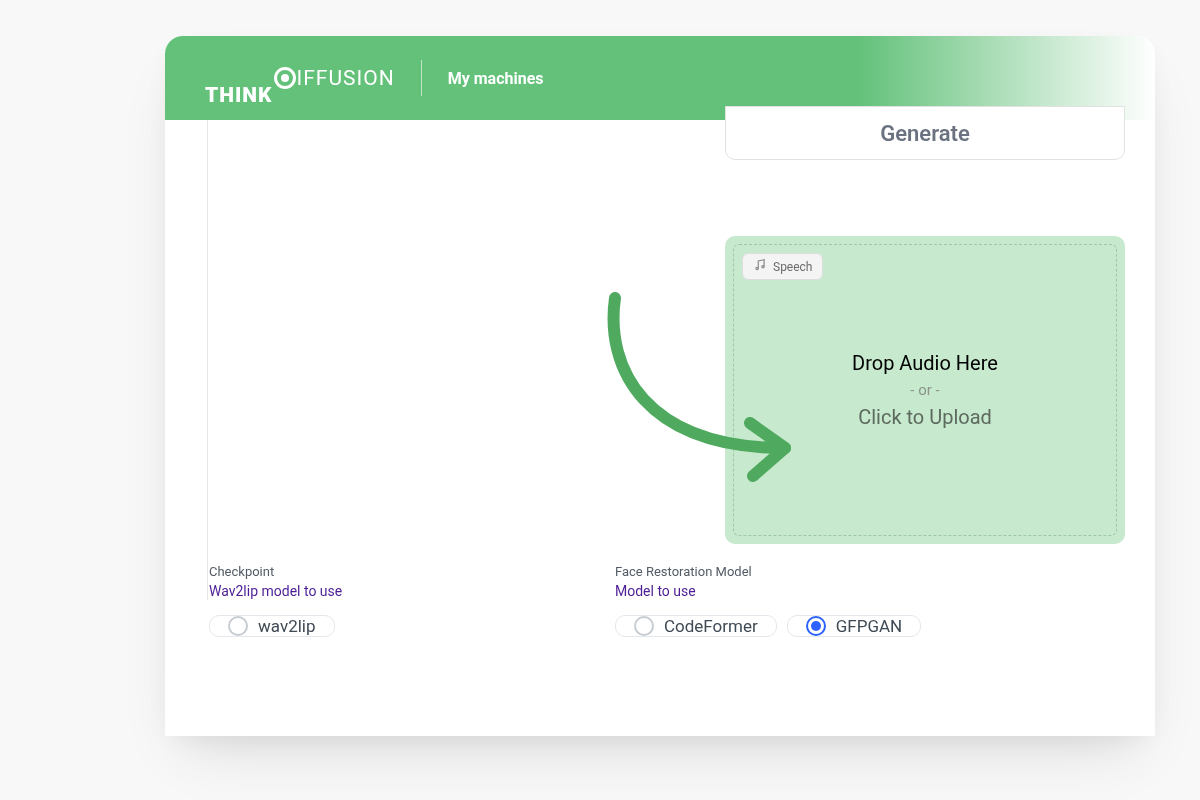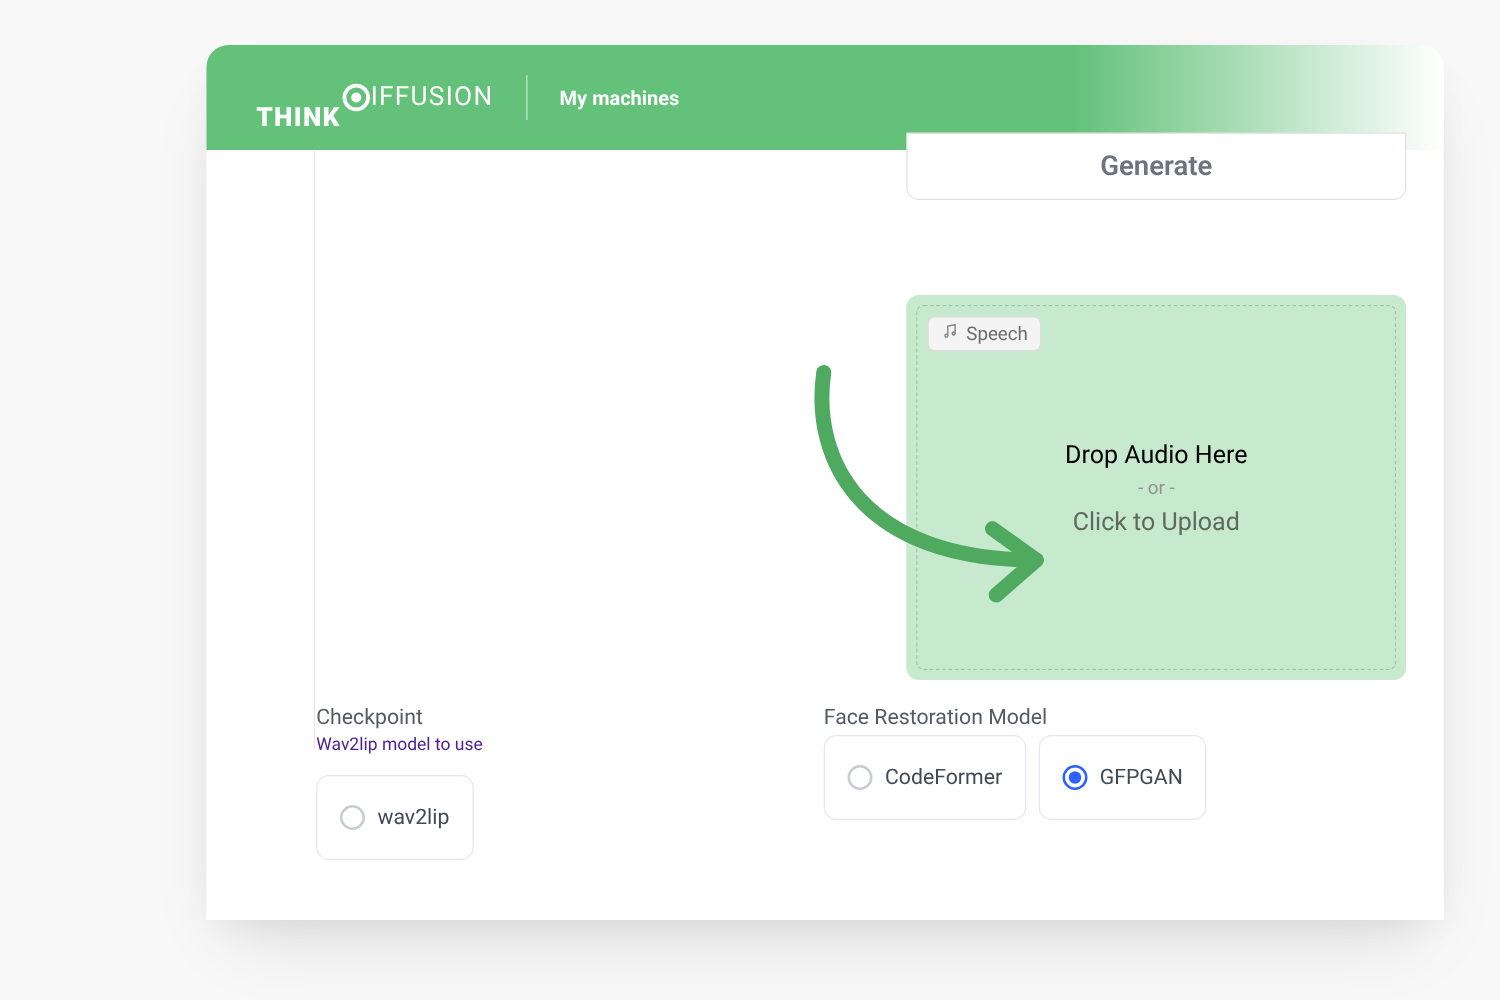--- a/index.html
+++ b/index.html
@@ -61,21 +61,20 @@
     background: rgba(255,255,255,0.6);
     margin: 0 26px;
   }
   .nav-title { font-size: 16px; font-weight: 700; }
   .content {
     position: relative;
     padding: 0 30px;
     height: calc(100% - 84px);
     display: flex;
     gap: 36px;
-    margin-left: 44px;
   }
   .left-col {
     width: 1px;
     border-left: 1px solid #e6e6e6;
     margin-left: 12px;
     height: 480px;
   }
   .generate-stub {
     position: absolute;
     right: 30px;
@@ -113,46 +112,46 @@
     justify-content: center;
     color: #5f6b63;
   }
   .speech-chip {
     position: absolute;
     top: 8px; left: 8px;
     background: #f4f4f4;
     border: 1px solid #ddd;
     border-radius: 6px;
     padding: 4px 10px;
-    font-size: 15px;
+    font-size: 12px;
     color: #6b6b6b;
     display: flex;
     align-items: center;
     gap: 6px;
   }
   .drop-main { font-size: 20px; color: #000000; }
   .drop-or   { font-size: 15px; color: #8a958c; margin: 6px 0; }
   .drop-click{ font-size: 20px; color: #5d6a60; }
 
   .group {
     position: absolute;
     top: 444px;
   }
   .group.left { left: 44px; }
   .group.right { left: 450px; }
-  .group-title { font-size: 17px; color: #535c66; margin-bottom: 4px; }
+  .group-title { font-size: 13px; color: #535c66; margin-bottom: 4px; }
   .group-sub   { font-size: 14px; color: #4c1d95; margin-bottom: 16px; }
   .radio-row { display: flex; gap: 10px; }
   .radio-pill {
     display: flex;
     align-items: center;
     gap: 10px;
     border: 1px solid #e4e7ec;
     border-radius: 10px;
-    padding: 23px 18px;
+    padding: 0 18px;
     font-size: 17px;
     color: #3f4a55;
     background: #fff;
     cursor: pointer;
   }
   .radio-dot {
     width: 20px; height: 20px;
     border: 2px solid #c7ccd3;
     border-radius: 50%;
     display: inline-block;
@@ -227,20 +226,21 @@
       <div class="radio-row">
         <div class="radio-pill">
           <span class="radio-dot"></span>
           <span>wav2lip</span>
         </div>
       </div>
     </div>
 
     <div class="group right">
       <div class="group-title">Face Restoration Model</div>
+      <div class="group-sub">Model to use</div>
       <div class="radio-row">
         <div class="radio-pill">
           <span class="radio-dot"></span>
           <span>CodeFormer</span>
         </div>
         <div class="radio-pill selected">
           <span class="radio-dot"></span>
           <span>GFPGAN</span>
         </div>
       </div>

